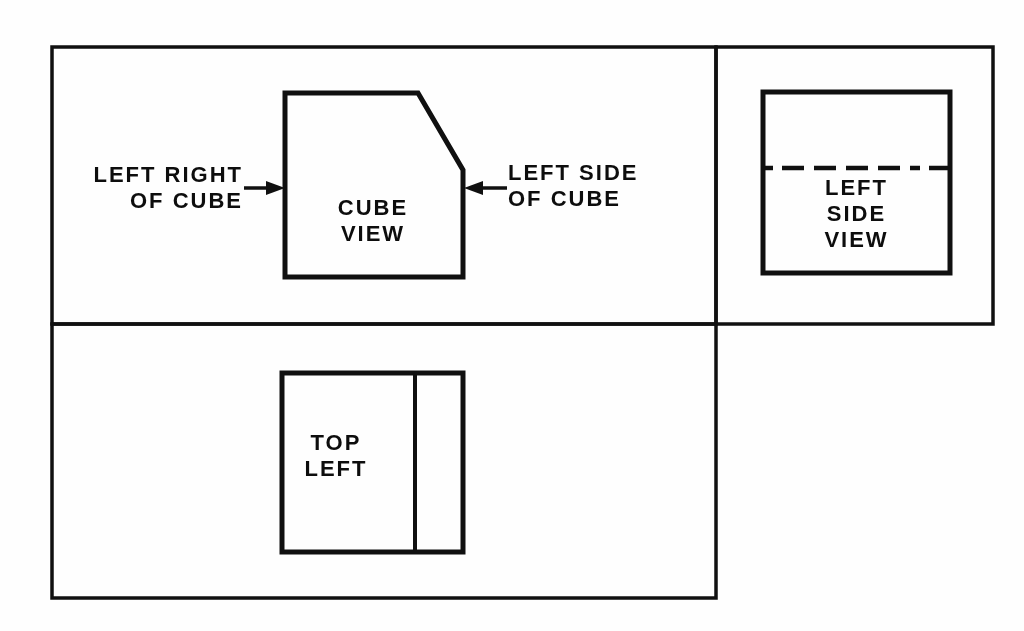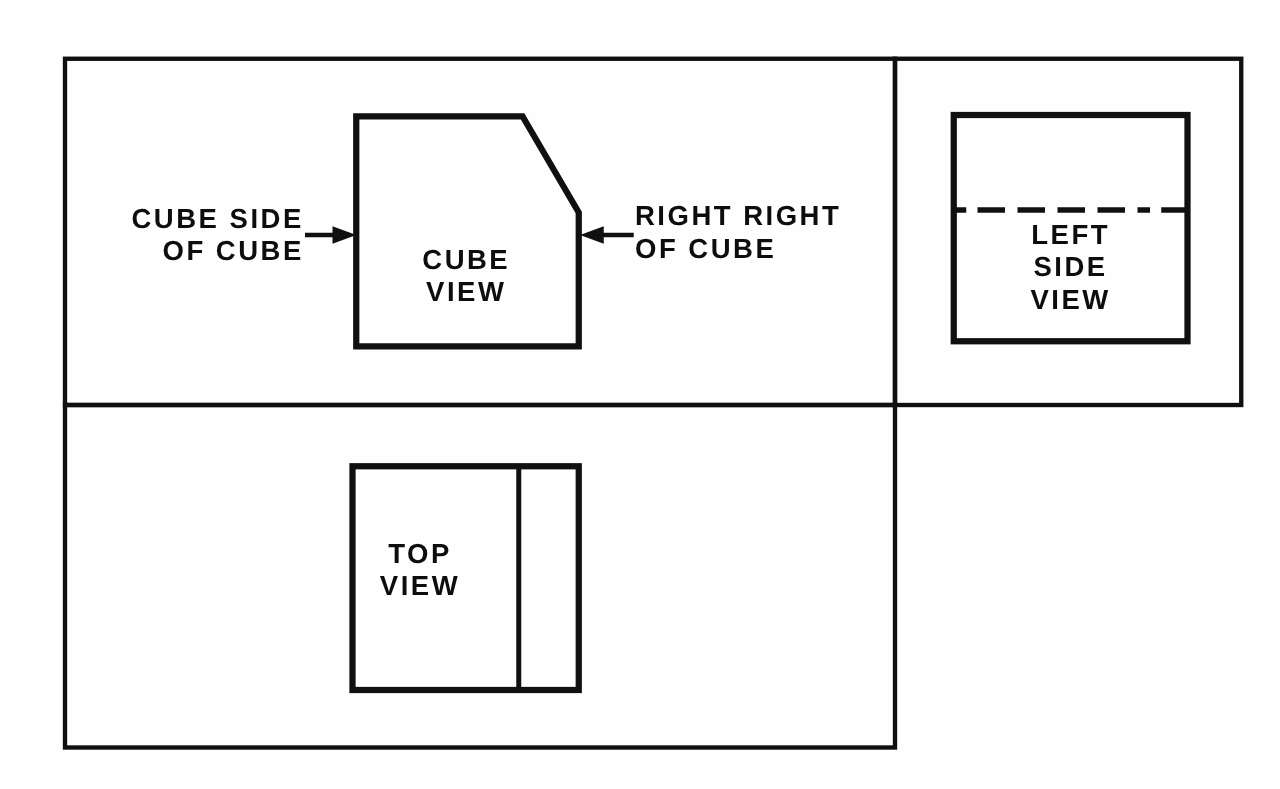--- a/index.html
+++ b/index.html
@@ -66,21 +66,21 @@
   </svg>
 
   <div class="lbl center" style="left:285px; top:195px; width:176px;">CUBE
 VIEW</div>
 
   <div class="lbl center" style="left:763px; top:175px; width:187px;">LEFT
 SIDE
 VIEW</div>
 
   <div class="lbl center" style="left:272px; top:430px; width:128px;">TOP
-VIEW</div>
+LEFT</div>
 
-  <div class="lbl right" style="left:43px; top:162px; width:200px;">CUBE SIDE
+  <div class="lbl right" style="left:43px; top:162px; width:200px;">LEFT RIGHT
 OF CUBE</div>
 
-  <div class="lbl left" style="left:508px; top:160px; width:220px;">RIGHT RIGHT
+  <div class="lbl left" style="left:508px; top:160px; width:220px;">LEFT SIDE
 OF CUBE</div>
 
 </div>
 
 </body></html>

